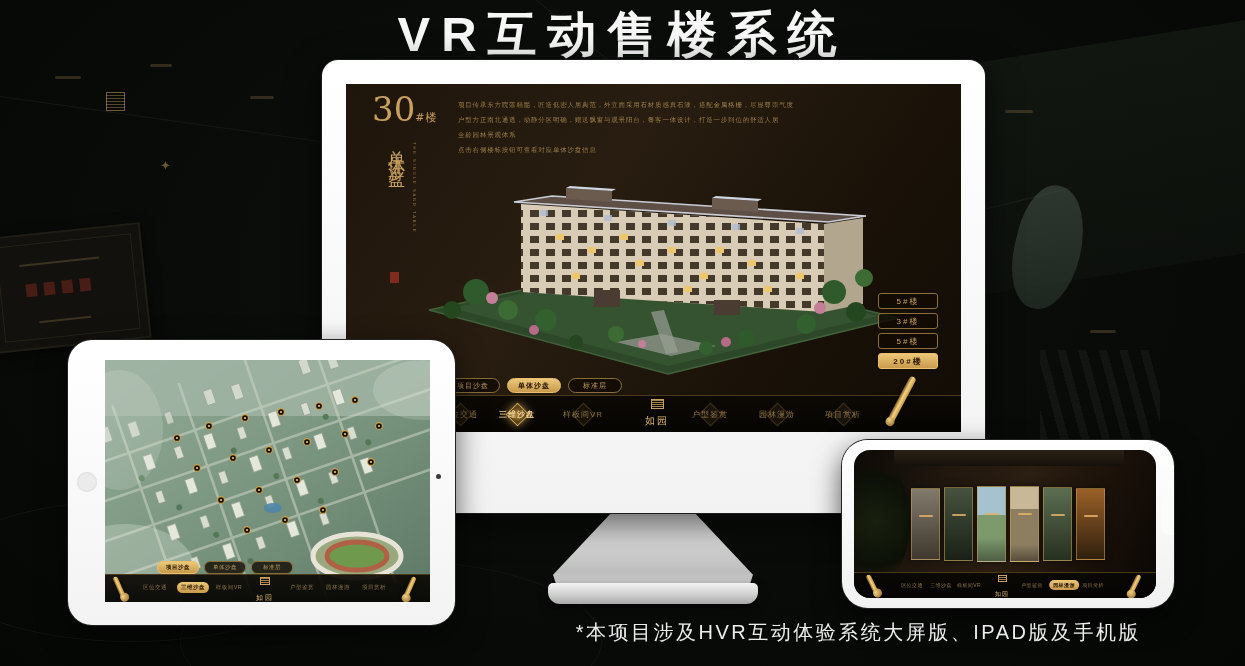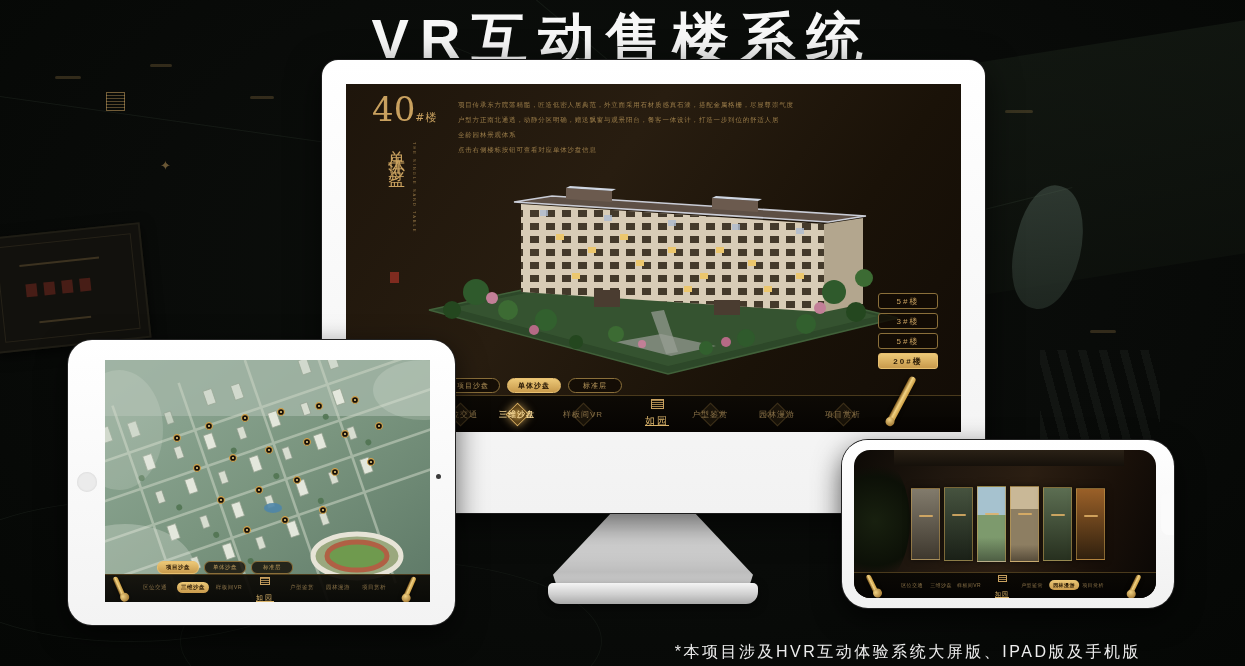--- a/index.html
+++ b/index.html
@@ -34,23 +34,23 @@
   .s1{left:34px;} .s2{left:52px;} .s3{left:70px;} .s4{left:88px;}
   .plaque-dash{position:absolute;height:2px;background:rgba(160,130,75,.3);}
   .pd1{left:30px;top:28px;width:80px;} .pd2{left:44px;top:86px;width:52px;}
   .bg-cluster{left:1040px;top:350px;width:120px;height:90px;opacity:.5;
     background:
      linear-gradient(transparent 0 0),
      repeating-linear-gradient(75deg,rgba(190,205,190,.10) 0 8px,transparent 8px 20px);}
 
   
   .title{position:absolute;top:2px;left:0;right:0;text-align:center;color:#f7f7f7;
-    font-size:56px;font-weight:800;letter-spacing:11px;}
-  .footnote{position:absolute;right:104px;bottom:3px;color:#ededed;
-    font-size:16px;letter-spacing:2.5px;z-index:40;text-align:right;}
+    font-size:49px;font-weight:800;letter-spacing:11px;}
+  .footnote{position:absolute;right:104px;bottom:20px;color:#ededed;
+    font-size:20px;letter-spacing:2.5px;z-index:40;text-align:right;}
 
   
   .monitor{position:absolute;left:322px;top:60px;width:663px;height:453px;background:linear-gradient(180deg,#ffffff,#f2f2f2);
     border-radius:16px 16px 10px 10px;box-shadow:0 0 0 1px #1c1c1c,0 10px 34px rgba(0,0,0,.65);z-index:3;}
   .m-screen{position:absolute;left:24px;top:24px;width:615px;height:348px;overflow:hidden;
     background:linear-gradient(125deg,#1e150b 0%,#281d10 38%,#1a1208 70%,#120c06 100%);}
   .m-stand{position:absolute;left:553px;top:511px;width:200px;height:76px;z-index:2;
     background:linear-gradient(180deg,#ececec,#d6d6d6 45%,#bdbdbd 80%,#cfcfcf);
     clip-path:polygon(30% 0,70% 0,100% 84%,98% 100%,2% 100%,0 84%);}
   .m-base{position:absolute;left:548px;top:583px;width:210px;height:21px;z-index:2;
@@ -86,21 +86,21 @@
   .m-nav-item{position:absolute;top:5px;transform:translateX(-50%);width:56px;height:26px;
     display:flex;align-items:center;justify-content:center;}
   .m-nav-item .diamond{position:absolute;width:15px;height:15px;transform:rotate(45deg);
     border:1px solid #3b2f18;background:rgba(40,30,14,.5);}
   .m-nav-item .lbl{position:relative;color:#8a7248;font-size:8px;letter-spacing:1px;white-space:nowrap;}
   .m-nav-item.active .diamond{border-color:#d8ad5e;background:radial-gradient(circle,#a8823c 0%,#5d4318 70%);box-shadow:0 0 8px rgba(216,173,94,.7);}
   .m-nav-item.active .lbl{color:#f2d492;font-weight:bold;}
   .m-nav-logo{position:absolute;left:311px;top:3px;transform:translateX(-50%);text-align:center;}
   .logo-mark{display:block;margin:0 auto 1px;width:11px;height:8px;border:1px solid #c9a15f;
     background:repeating-linear-gradient(0deg,transparent 0 1px,rgba(201,161,95,.8) 1px 2px);}
-  .logo-txt{color:#d9b36a;font-family:"DejaVu Serif",serif;font-size:10px;letter-spacing:2px;text-decoration:underline;}
+  .logo-txt{color:#d9b36a;font-family:"DejaVu Serif",serif;font-size:10px;letter-spacing:2px;}
   .scroll-bar{position:absolute;width:7px;height:44px;border-radius:4px;
     background:linear-gradient(90deg,#7a5418,#f2d283 45%,#c89a3e);box-shadow:0 2px 4px rgba(0,0,0,.7);}
   .scroll-bar::after{content:"";position:absolute;left:-1px;bottom:-3px;width:9px;height:9px;border-radius:50%;
     background:radial-gradient(circle at 35% 35%,#f2d283,#8a5e1c);}
   .m-scroll{left:552px;top:290px;height:52px;transform:rotate(28deg);z-index:6;}
 
   
   .tablet{position:absolute;left:68px;top:340px;width:387px;height:285px;background:linear-gradient(180deg,#ffffff,#f3f3f3);
     border-radius:24px;box-shadow:0 0 0 1px #222,0 10px 30px rgba(0,0,0,.65);z-index:10;}
   .t-homebtn{position:absolute;left:9px;top:132px;width:20px;height:20px;border-radius:50%;background:#ebebeb;box-shadow:inset 0 0 2px #cfcfcf;}
@@ -186,21 +186,21 @@
 
   <div class="title">VR互动售楼系统</div>
   <div class="footnote">*本项目涉及HVR互动体验系统大屏版、IPAD版及手机版</div>
 
   <div class="m-stand"></div>
   <div class="m-base"></div>
   <div class="monitor">
     <div class="m-screen">
 
       <div class="hero-num">
-        <span>40</span><span class="hero-suffix">#楼</span>
+        <span>30</span><span class="hero-suffix">#楼</span>
       </div>
       <div class="hero-vert">单体沙盘</div>
       <div class="hero-en">THE SINGLE SAND TABLE</div>
       <div class="hero-seal"></div>
 
       <div class="desc">
         <div>项目传承东方院落精髓，匠造低密人居典范，外立面采用石材质感真石漆，搭配金属格栅，尽显尊崇气度</div>
         <div>户型方正南北通透，动静分区明确，赠送飘窗与观景阳台，餐客一体设计，打造一步到位的舒适人居</div>
         <div>全龄园林景观体系</div>
         <div>点击右侧楼栋按钮可查看对应单体沙盘信息</div>

